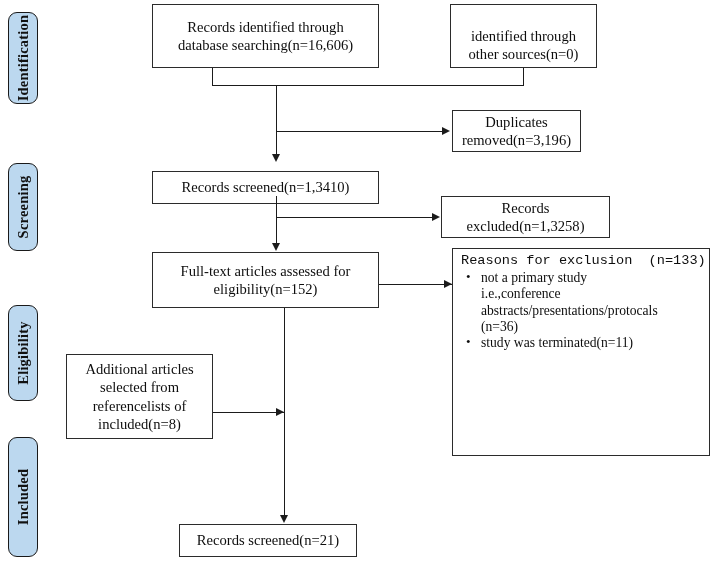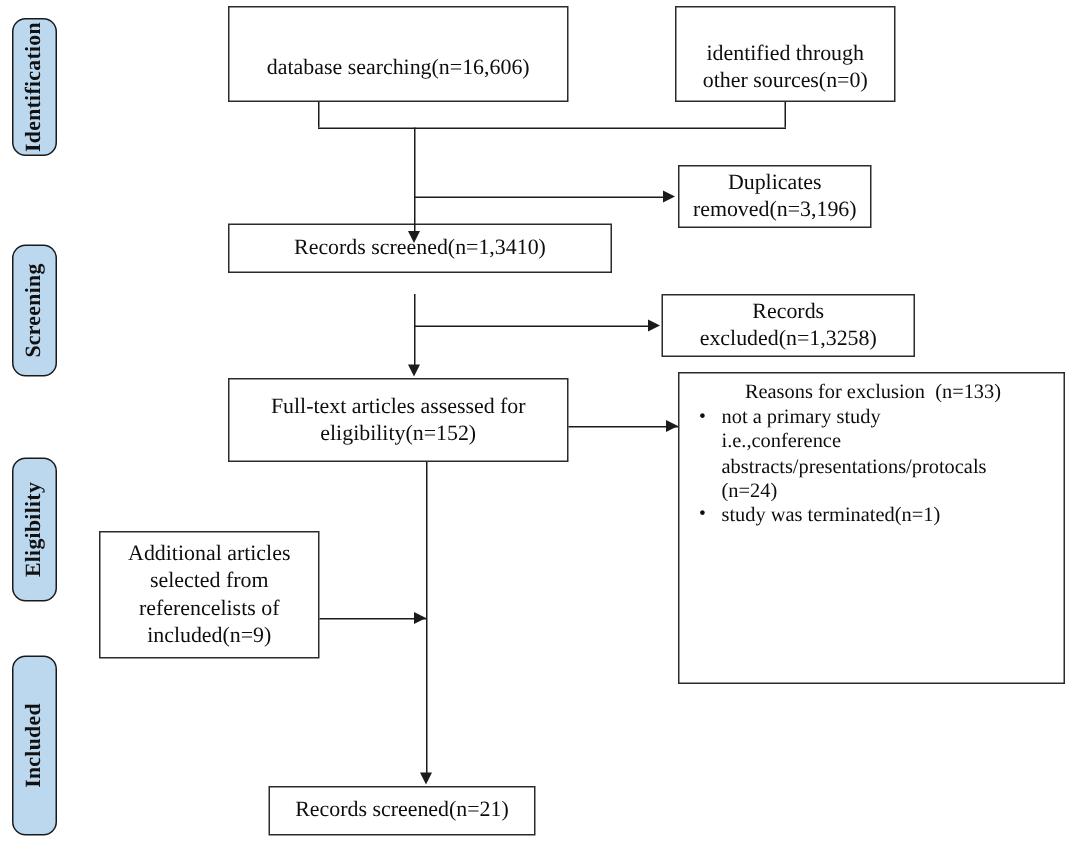--- a/index.html
+++ b/index.html
@@ -60,20 +60,21 @@
     padding: 4px 6px 4px 6px;
     font-size: 13.6px;
     line-height: 1.19;
   }
   .reasons-title {
     display: block;
     text-align: center;
     padding-left: 2px;
     margin-bottom: 1px;
     white-space: pre;
+    font-family: Liberation Mono, monospace;
   }
   .reasons ul {
     margin: 0;
     padding: 0 0 0 20px;
     list-style: none;
   }
   .reasons li {
     position: relative;
     margin: 0 0 0 0;
     padding: 0 0 0 2px;
@@ -126,41 +127,41 @@
   <div class="stage-tab" style="left:8px; top:305px; width:30px; height:96px;">
     <span class="stage-label">Eligibility</span>
   </div>
 
   <div class="stage-tab" style="left:8px; top:437px; width:30px; height:120px;">
     <span class="stage-label">Included</span>
   </div>
 
   <div class="node" style="left:152px; top:4px; width:227px; height:64px;">
     <span class="txt">
-      <br>
+      <span>Records identified through</span><br>
       <span>database searching(n=16,606)</span>
     </span>
   </div>
 
   <div class="node" style="left:450px; top:4px; width:147px; height:64px;">
     <span class="txt">
       <br>
       <span>identified through</span><br>
       <span>other sources(n=0)</span>
     </span>
   </div>
 
   <div class="node" style="left:452px; top:110px; width:129px; height:42px;">
     <span class="txt">
       <span>Duplicates</span><br>
       <span>removed(n=3,196)</span>
     </span>
   </div>
 
-  <div class="node" style="left:152px; top:149px; width:256px; height:33px;">
+  <div class="node" style="left:152px; top:171px; width:227px; height:33px;">
     <span class="txt">
       <span>Records screened(n=1,3410)</span>
     </span>
   </div>
 
   <div class="node" style="left:441px; top:196px; width:169px; height:42px;">
     <span class="txt">
       <span>Records</span><br>
       <span>excluded(n=1,3258)</span>
     </span>
@@ -172,31 +173,31 @@
       <span>eligibility(n=152)</span>
     </span>
   </div>
 
   <div class="node reasons" style="left:452px; top:248px; width:258px; height:208px;">
     <span class="reasons-title">Reasons for exclusion  (n=133)</span>
     <ul>
       <li style="white-space:pre-line">not a primary study
 i.e.,conference
 abstracts/presentations/protocals
-(n=24)</li>
-      <li style="white-space:pre-line">study was terminated(n=1)</li>
+(n=36)</li>
+      <li style="white-space:pre-line">study was terminated(n=11)</li>
     </ul>
   </div>
 
   <div class="node" style="left:66px; top:354px; width:147px; height:85px;">
     <span class="txt">
       <span>Additional articles</span><br>
       <span>selected from</span><br>
       <span>referencelists of</span><br>
-      <span>included(n=9)</span>
+      <span>included(n=8)</span>
     </span>
   </div>
 
   <div class="node" style="left:179px; top:524px; width:178px; height:33px;text-align:center;">
     <span class="txt">
       <span>Records screened(n=21)</span>
     </span>
   </div>
 
   <div class="ln v" style="left:212px; top:68px; height:17px;"></div>

